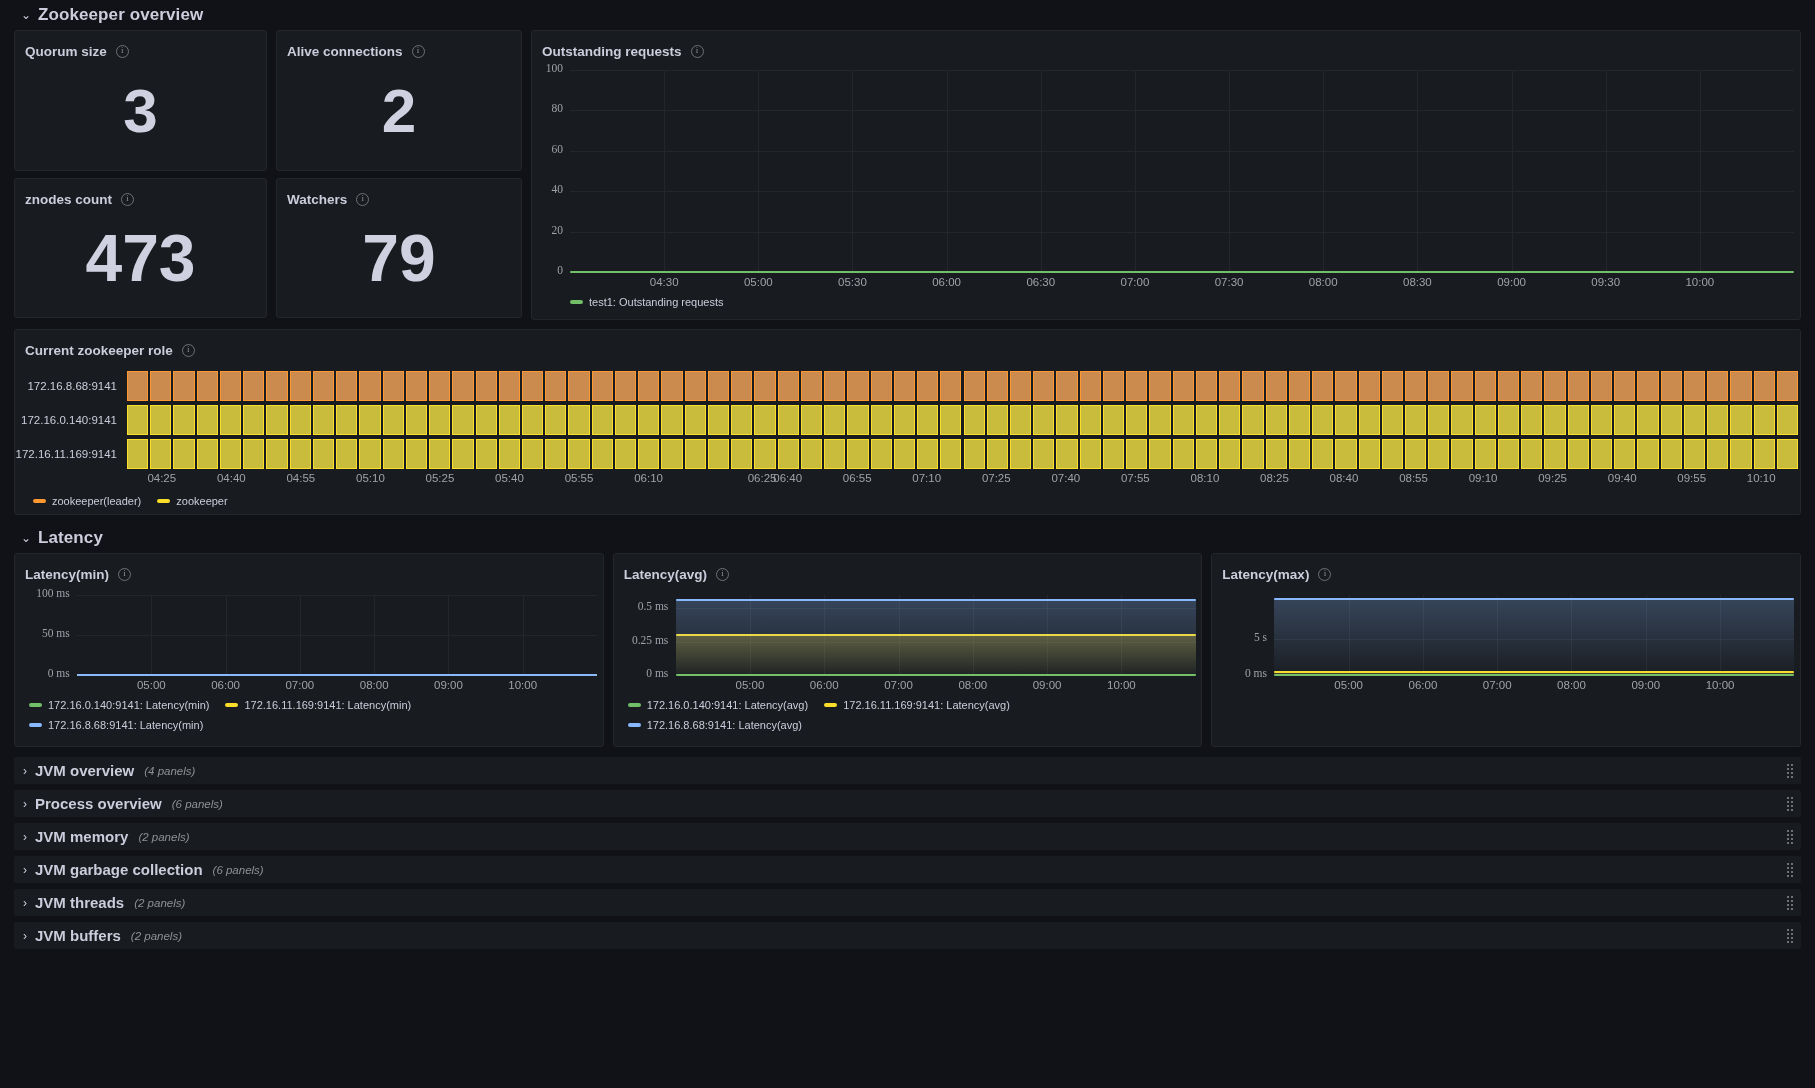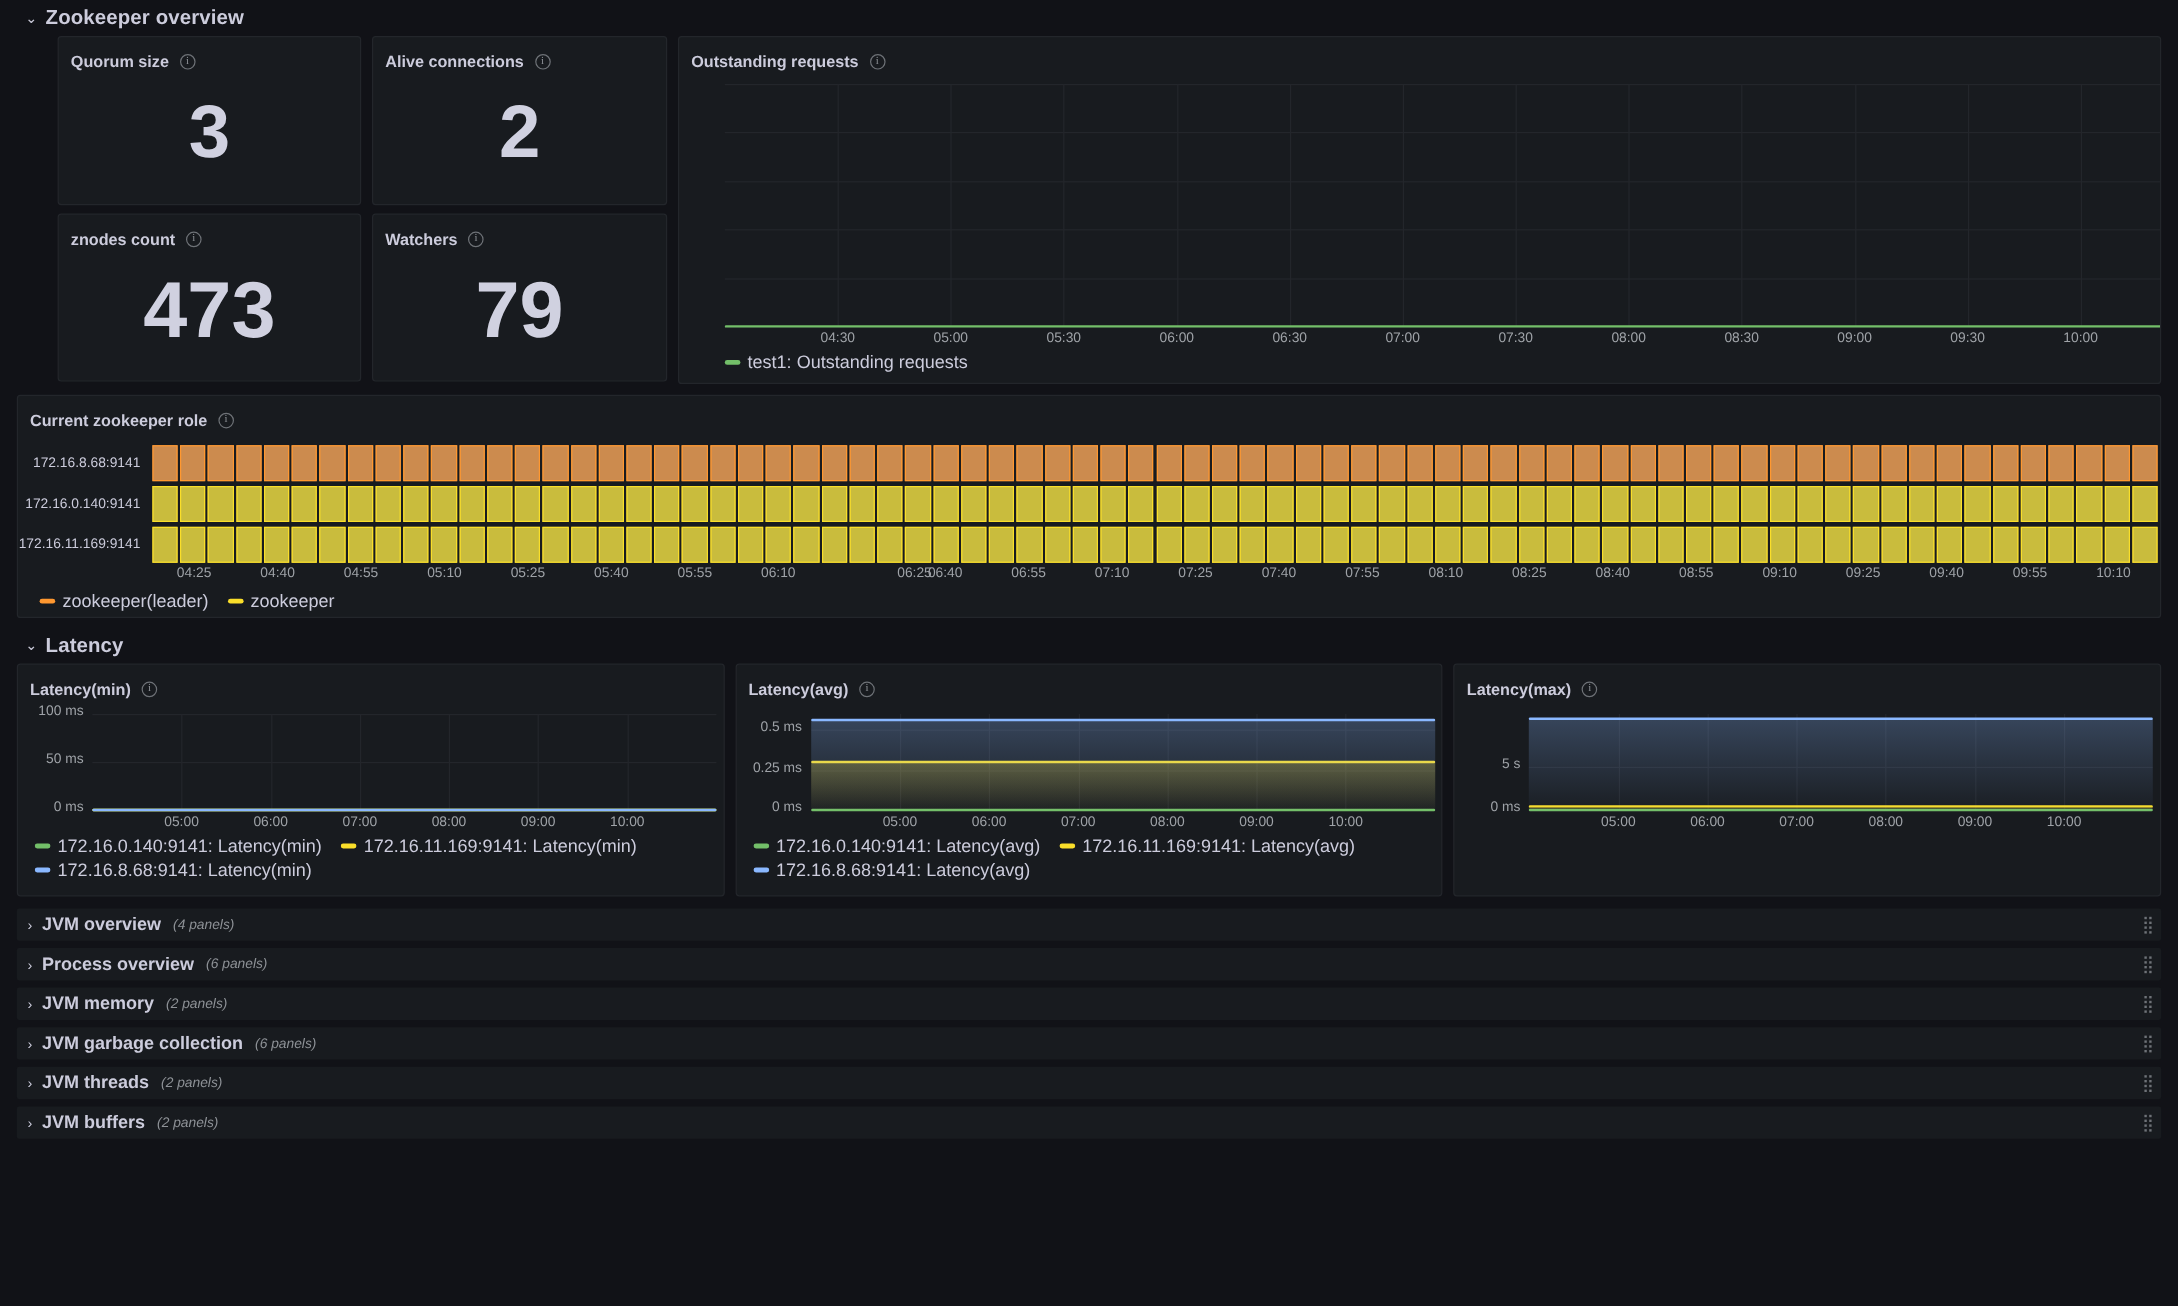--- a/index.html
+++ b/index.html
@@ -51,41 +51,41 @@
 
   
   .stat-value {
     display: flex; align-items: center; justify-content: center;
     color: #d0d1e0; font-weight: bold;
     width: 100%;
   }
 
   
   .zk-grid { display: flex; gap: 9px; }
-  .stat-col { display: flex; flex-direction: column; gap: 7px; margin-left: 34px; }
+  .stat-col { display: flex; flex-direction: column; gap: 7px; }
   .stat-row { display: flex; gap: 9px; }
 
   
   .graph-body { position: relative; width: 100%; }
   .y-axis-label, .x-axis-label {
     position: absolute; font-size: 11.5px; color: #9fa3a8;
     white-space: nowrap;
   }
-  .y-axis-label { text-align: right; }
+  .y-axis-label { text-align: right; font-family: Liberation Serif, serif; }
   .x-axis-label { text-align: center; transform: translateX(-50%); }
   .gridline-v { position: absolute; width: 1px; background: #23262b; }
   .gridline-h { position: absolute; height: 1px; background: #23262b; }
   .series-line { position: absolute; height: 2px; border-radius: 1px; }
   .series-fill { position: absolute; }
 
   
   .legend { display: flex; flex-wrap: wrap; align-content: flex-start; }
   .legend-item {
     display: flex; align-items: center; gap: 6px;
-    font-size: 15px; color: #ccccdc;
+    font-size: 11px; color: #ccccdc;
     margin-right: 16px; height: 20px;
   }
   .legend-swatch { width: 13px; height: 4px; border-radius: 2px; flex: none; }
 
   
   .tl-row { position: relative; display: flex; align-items: center; }
   .tl-label {
     font-size: 11.5px; color: #ccccdc; text-align: right;
     padding-right: 10px; flex: none;
   }

